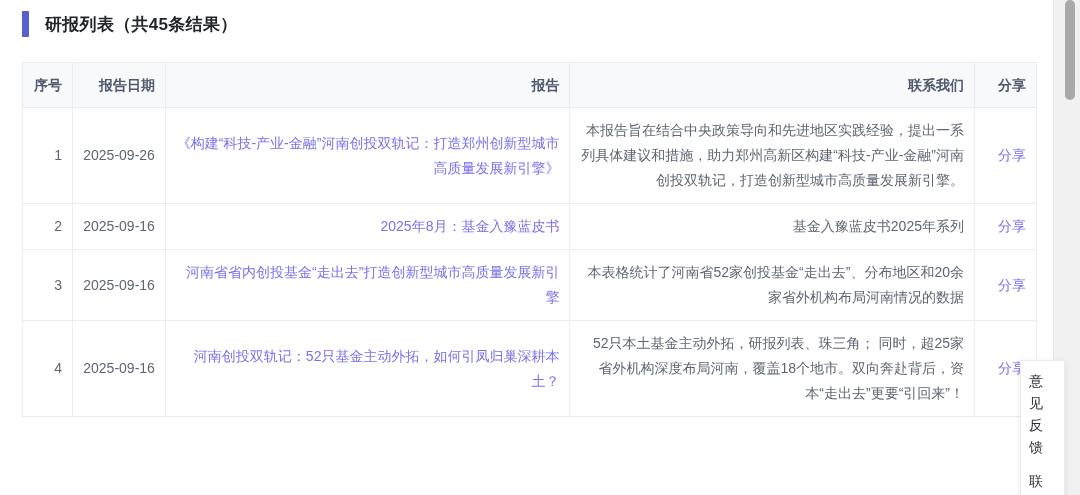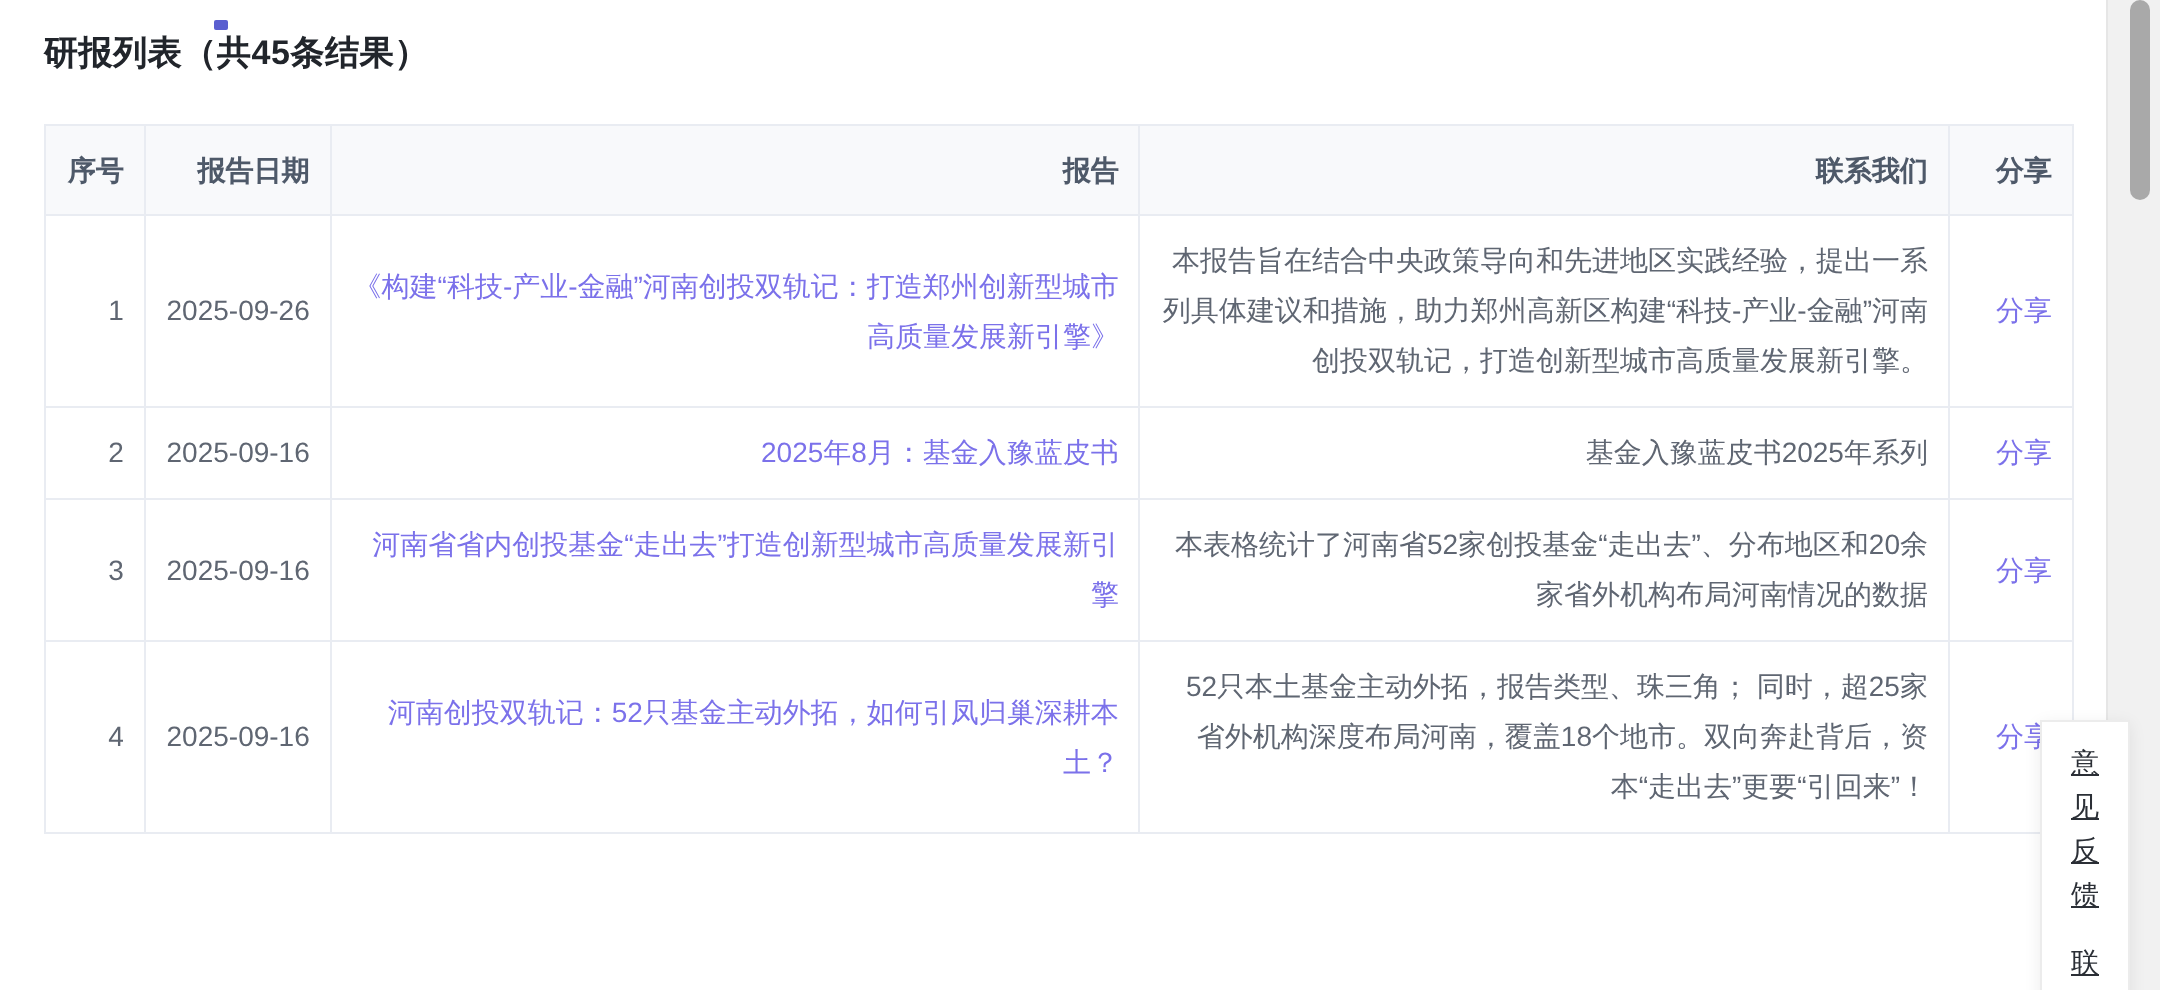--- a/index.html
+++ b/index.html
@@ -9,42 +9,42 @@
     --th-bg:#f8f9fb;
     --th-text:#4e5969;
     --body-text:#5f6672;
   }
   *{box-sizing:border-box;margin:0;padding:0;}
   html,body{width:1080px;height:495px;overflow:hidden;background:#ffffff;
     font-family:"Liberation Sans","DejaVu Sans",sans-serif;}
   .page{position:relative;width:1080px;height:495px;}
 
   
-  .section-header{position:absolute;left:22px;top:10px;display:flex;align-items:center;height:28px;flex-direction:column;}
+  .section-header{position:absolute;left:22px;top:10px;display:flex;align-items:center;height:28px;}
   .accent-bar{width:7px;height:26px;background:var(--accent);border-radius:1px;margin-right:16px;}
   .section-title{font-size:17px;font-weight:700;color:#21252b;letter-spacing:.3px;}
 
   
   .report-table{position:absolute;left:22px;top:62px;width:1015px;border-collapse:collapse;
     font-size:14px;color:var(--body-text);}
   .report-table th,.report-table td{border:1px solid var(--border);padding:10px;
     vertical-align:middle;text-align:right;line-height:25px;word-break:break-all;}
   .report-table th{background:var(--th-bg);color:var(--th-text);font-weight:700;line-height:24px;}
   .col-no{width:50px;} .col-date{width:93px;} .col-report{width:405px;}
   .col-type{width:405px;} .col-share{width:62px;}
   td.cell-no{padding-left:14px;}
   a.report-link{color:var(--link);text-decoration:none;cursor:pointer;}
   a.share-link{color:var(--link);text-decoration:none;cursor:pointer;}
 
   
   .float-widget{position:absolute;left:1020px;top:360px;width:45px;min-height:100px;
     background:#ffffff;border:1px solid #ececec;box-shadow:0 2px 8px rgba(0,0,0,.08);
     padding:9px 0;display:flex;flex-direction:column;gap:12px;z-index:5;}
-  .float-item{width:100%;text-align:center;font-size:14px;line-height:22px;color:#2b2f36;
-    cursor:pointer;word-break:break-all;padding:0 8px;text-decoration:underline;}
+  .float-item{width:100%;font-size:14px;line-height:22px;color:#2b2f36;
+    cursor:pointer;word-break:break-all;padding:0 8px;}
 
   
   .scrollbar{position:absolute;right:0;top:0;width:27px;height:495px;background:#f1f1f1;
     border-left:1px solid #e6e6e6;}
   .scrollbar-thumb{position:absolute;left:11px;top:0;width:10px;height:100px;
     background:#a9a9a9;border-radius:5px;cursor:pointer;}
 </style>
 </head>
 <body>
 
@@ -91,21 +91,21 @@
         <td class="cell-no">3</td>
         <td>2025-09-16</td>
         <td><a class="report-link">河南省省内创投基金“走出去”打造创新型城市高质量发展新引擎</a></td>
         <td>本表格统计了河南省52家创投基金“走出去”、分布地区和20余家省外机构布局河南情况的数据</td>
         <td><a class="share-link">分享</a></td>
       </tr>
       <tr>
         <td class="cell-no">4</td>
         <td>2025-09-16</td>
         <td><a class="report-link">河南创投双轨记：52只基金主动外拓，如何引凤归巢深耕本土？</a></td>
-        <td>52只本土基金主动外拓，报告类型、珠三角； 同时，超25家省外机构深度布局河南，覆盖18个地市。双向奔赴背后，资本“走出去”更要“引回来”！</td>
+        <td>52只本土基金主动外拓，研报列表、珠三角； 同时，超25家省外机构深度布局河南，覆盖18个地市。双向奔赴背后，资本“走出去”更要“引回来”！</td>
         <td><a class="share-link">分享</a></td>
       </tr>
     </tbody>
   </table>
 
   <div class="float-widget">
     <div class="float-item">意见反馈</div>
     <div class="float-item">联系我们</div>
   </div>
 

